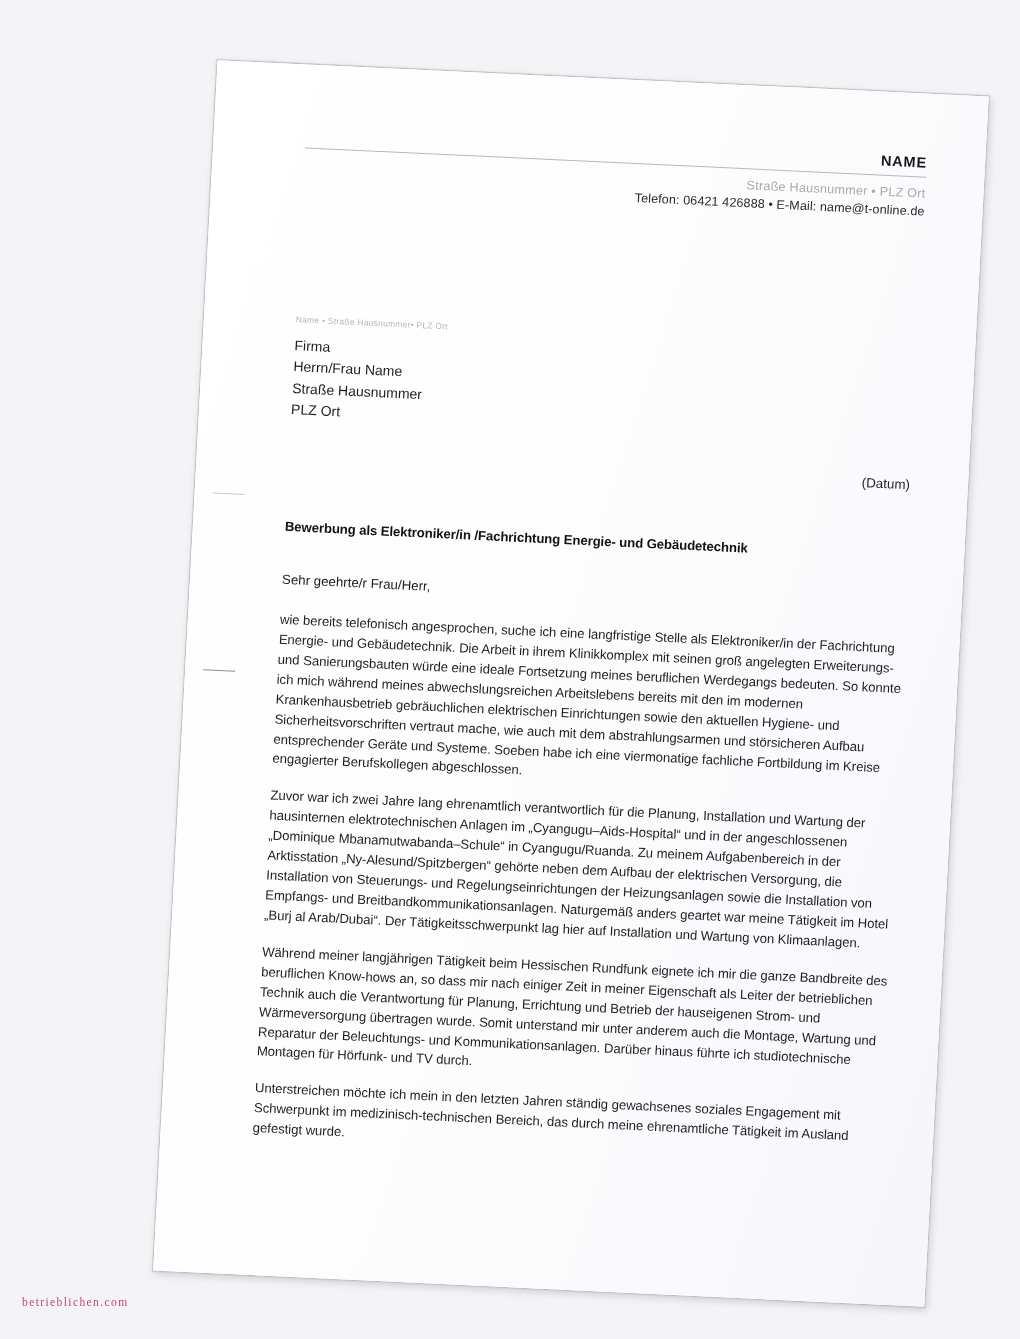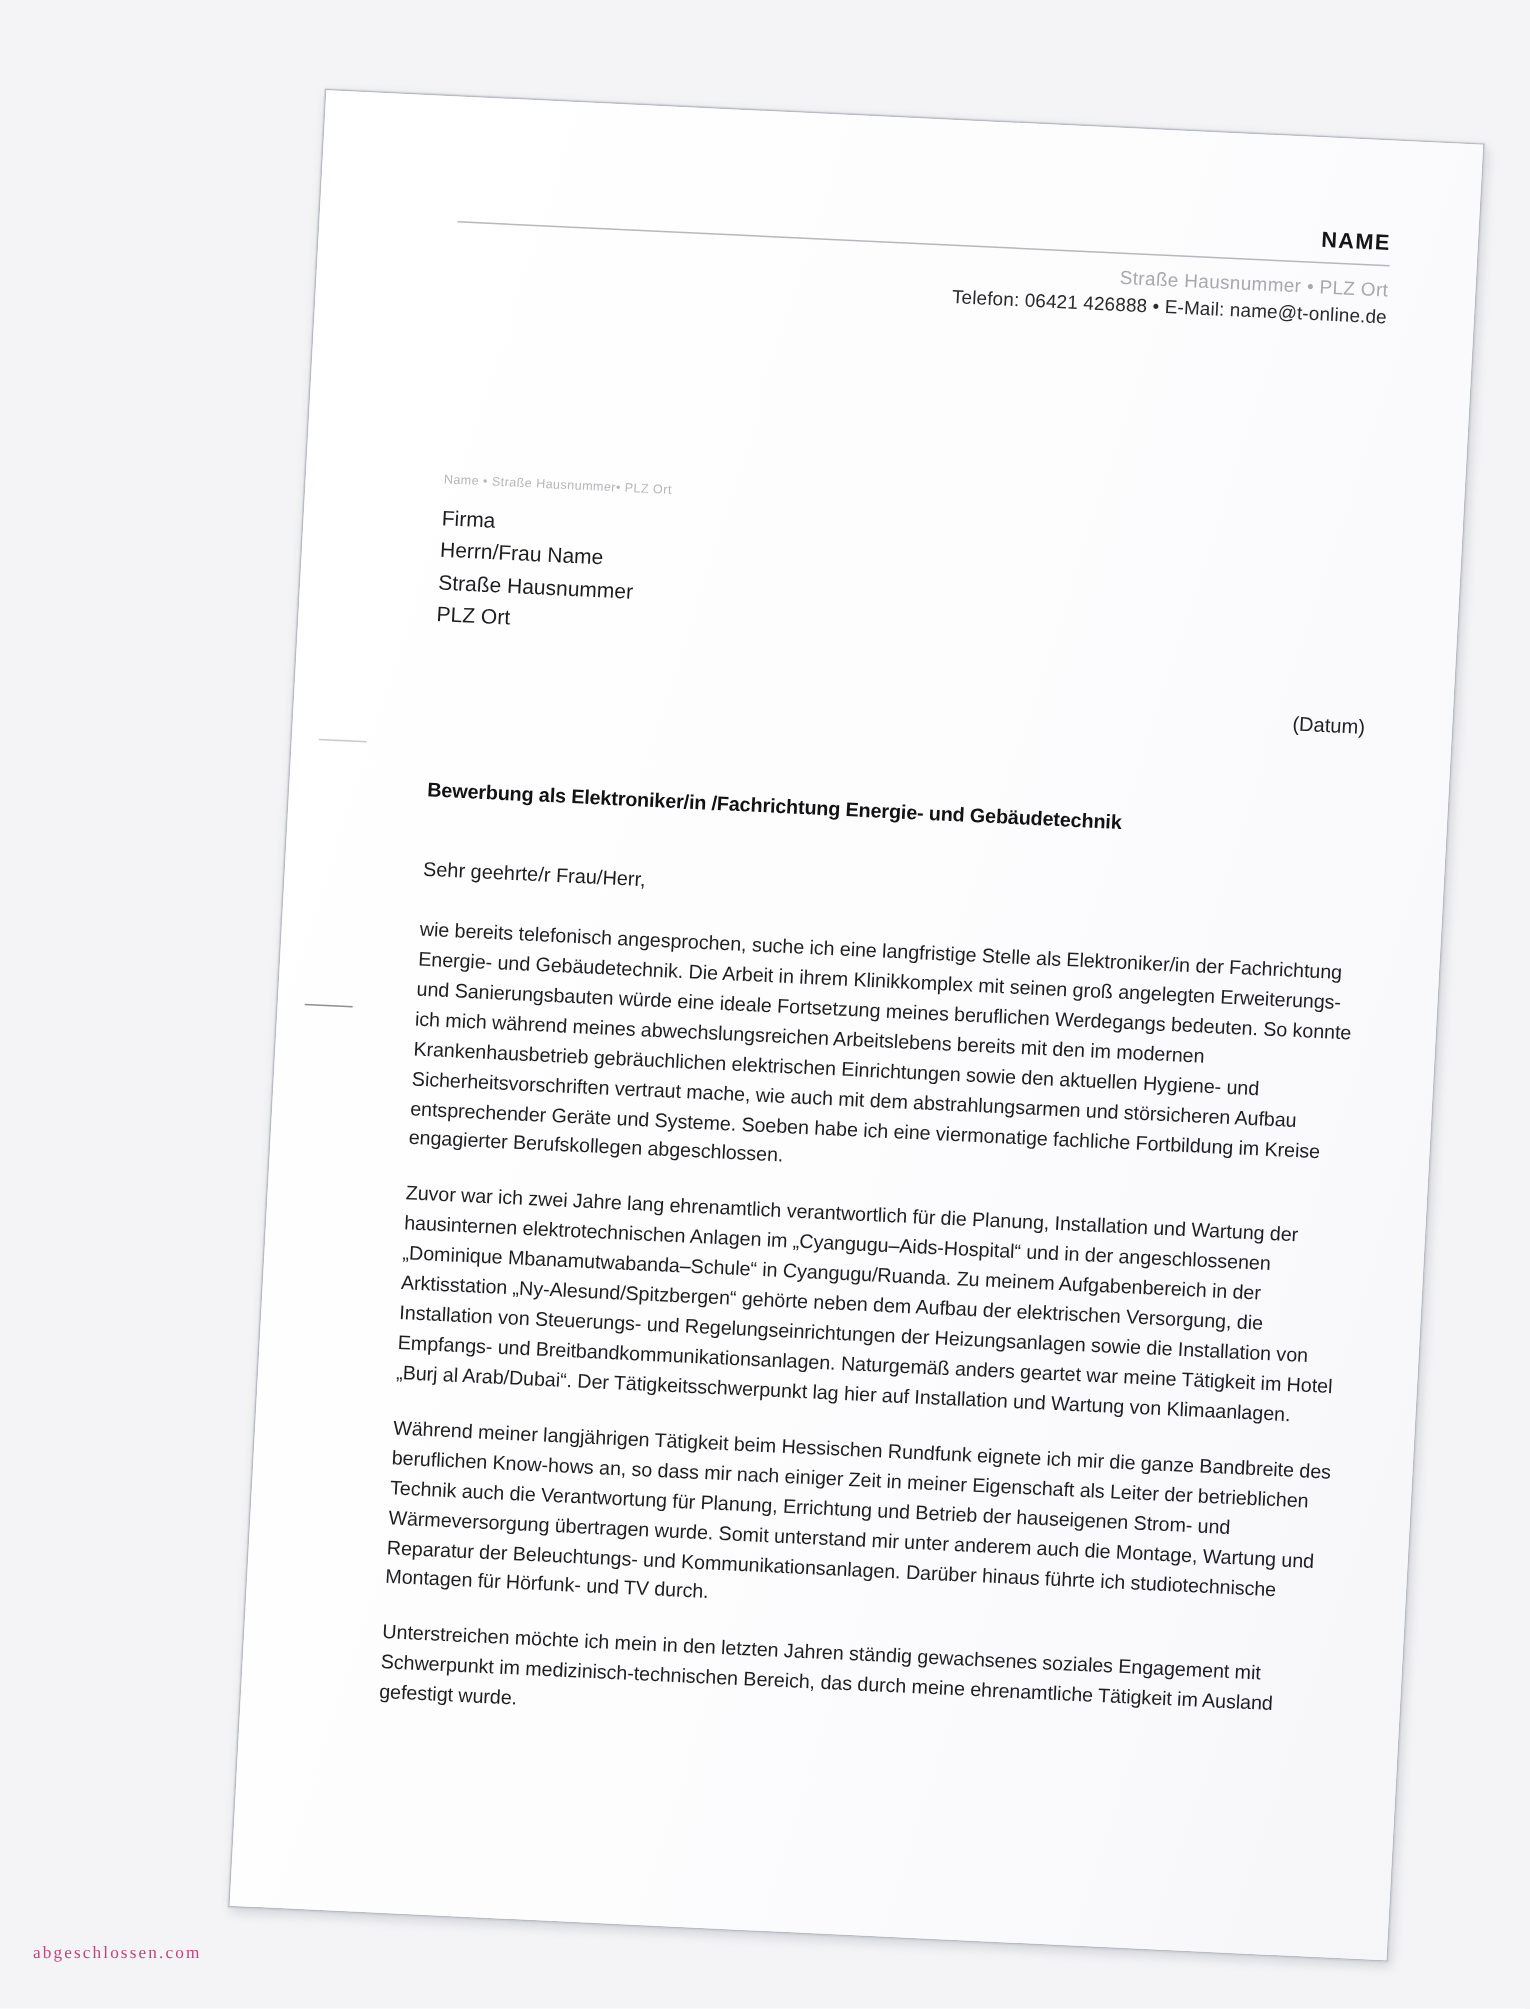--- a/index.html
+++ b/index.html
@@ -214,15 +214,15 @@
       <div class="letter-body">
         <p>wie bereits telefonisch angesprochen, suche ich eine langfristige Stelle als Elektroniker/in der Fachrichtung Energie- und Gebäudetechnik. Die Arbeit in ihrem Klinikkomplex mit seinen groß angelegten Erweiterungs- und Sanierungsbauten würde eine ideale Fortsetzung meines beruflichen Werdegangs bedeuten. So konnte ich mich während meines abwechslungsreichen Arbeitslebens bereits mit den im modernen Krankenhausbetrieb gebräuchlichen elektrischen Einrichtungen sowie den aktuellen Hygiene- und Sicherheitsvorschriften vertraut mache, wie auch mit dem abstrahlungsarmen und störsicheren Aufbau entsprechender Geräte und Systeme. Soeben habe ich eine viermonatige fachliche Fortbildung im Kreise engagierter Berufskollegen abgeschlossen.</p>
         <p>Zuvor war ich zwei Jahre lang ehrenamtlich verantwortlich für die Planung, Installation und Wartung der hausinternen elektrotechnischen Anlagen im „Cyangugu–Aids-Hospital“ und in der angeschlossenen „Dominique Mbanamutwabanda–Schule“ in Cyangugu/Ruanda. Zu meinem Aufgabenbereich in der Arktisstation „Ny-Alesund/Spitzbergen“ gehörte neben dem Aufbau der elektrischen Versorgung, die Installation von Steuerungs- und Regelungseinrichtungen der Heizungsanlagen sowie die Installation von Empfangs- und Breitbandkommunikationsanlagen. Naturgemäß anders geartet war meine Tätigkeit im Hotel „Burj al Arab/Dubai“. Der Tätigkeitsschwerpunkt lag hier auf Installation und Wartung von Klimaanlagen.</p>
         <p>Während meiner langjährigen Tätigkeit beim Hessischen Rundfunk eignete ich mir die ganze Bandbreite des beruflichen Know-hows an, so dass mir nach einiger Zeit in meiner Eigenschaft als Leiter der betrieblichen Technik auch die Verantwortung für Planung, Errichtung und Betrieb der hauseigenen Strom- und Wärmeversorgung übertragen wurde. Somit unterstand mir unter anderem auch die Montage, Wartung und Reparatur der Beleuchtungs- und Kommunikationsanlagen. Darüber hinaus führte ich studiotechnische Montagen für Hörfunk- und TV durch.</p>
         <p>Unterstreichen möchte ich mein in den letzten Jahren ständig gewachsenes soziales Engagement mit Schwerpunkt im medizinisch-technischen Bereich, das durch meine ehrenamtliche Tätigkeit im Ausland gefestigt wurde.</p>
       </div>
 
     </div>
   </div>
 
-  <div id="watermark">abgeschlossen.com</div>
+  <div id="watermark">betrieblichen.com</div>
 
 </div>
 
 </body></html>

